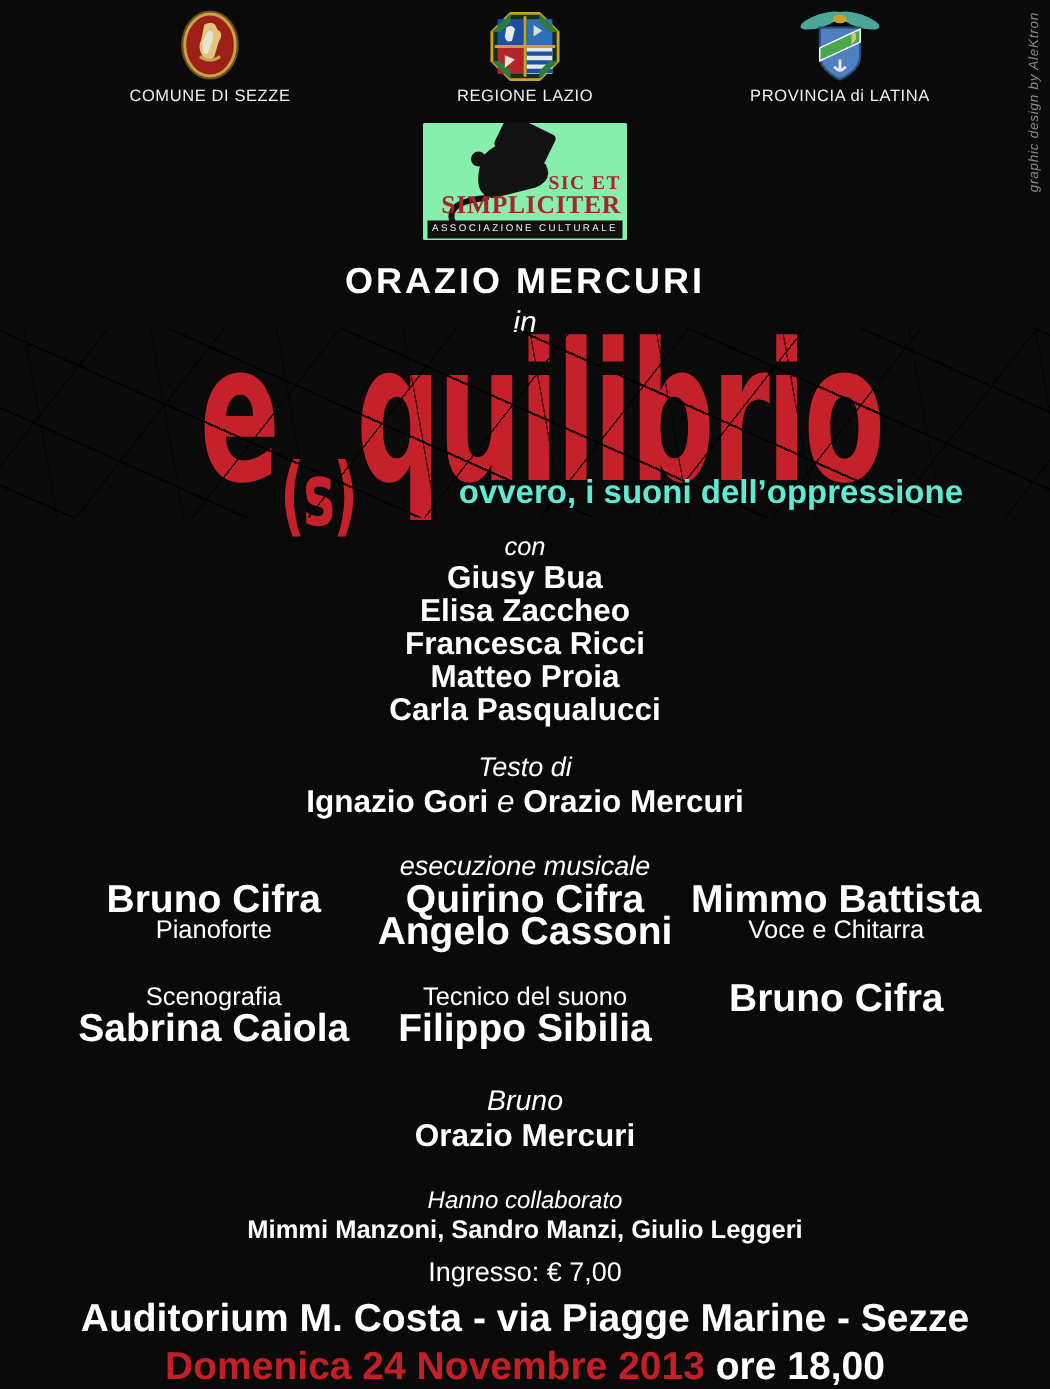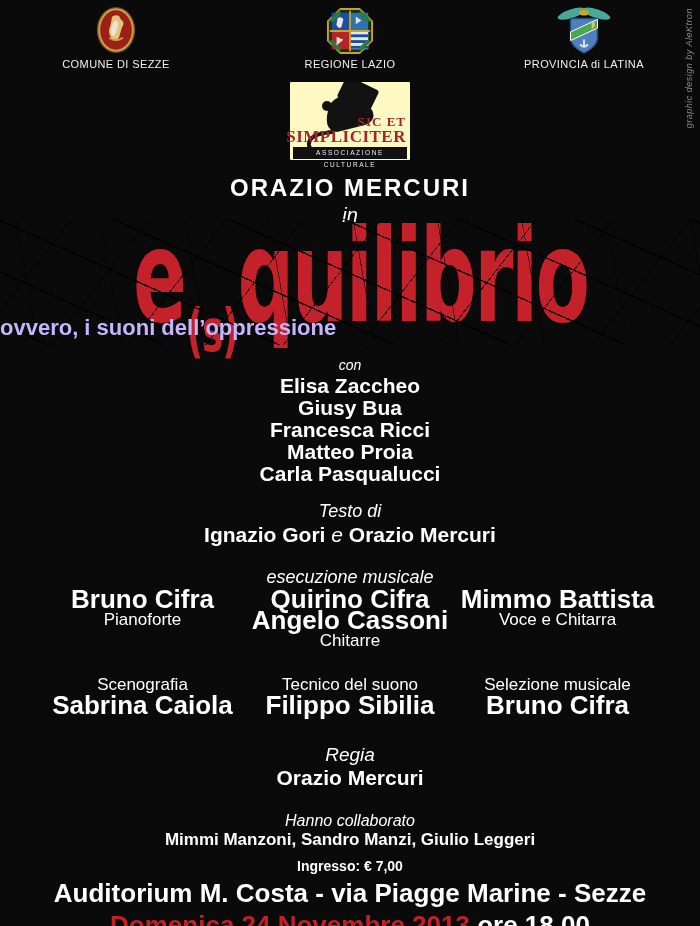--- a/index.html
+++ b/index.html
@@ -13,26 +13,26 @@
   }
   
   .credit{
     position:absolute;top:8px;right:6px;
     writing-mode:vertical-rl;
     transform:rotate(180deg);
     font-size:9px;font-style:italic;color:#8a8a8a;
     letter-spacing:.5px;
   }
   
-  .sponsors{display:flex;justify-content:center;gap:84px;padding-top:5px;}
+  .sponsors{display:flex;justify-content:center;gap:60px;padding-top:5px;}
   .sponsor{width:150px;text-align:center;}
   .logo-box{height:50px;display:flex;align-items:flex-end;justify-content:center;}
   .sponsor-label{font-size:11px;margin-top:3px;color:#efefef;letter-spacing:.4px;}
   
-  .assoc{width:120px;height:78px;background:#fef9c3;margin:12px auto 4px;position:relative;border-radius:1px;}
+  .assoc{width:136px;height:78px;background:#86efac;margin:12px auto 4px;position:relative;border-radius:1px;}
   .assoc svg{position:absolute;left:0;top:0;}
   .assoc-text{position:absolute;right:4px;bottom:15px;text-align:right;
     font-family:"Liberation Serif",serif;color:#a6242c;line-height:1;z-index:2;}
   .assoc-line1{font-size:13px;font-weight:bold;letter-spacing:1px;}
   .assoc-line2{font-size:17px;font-weight:bold;letter-spacing:.5px;}
   .assoc-bar{position:absolute;left:3px;right:3px;bottom:1px;height:12px;background:#111;
     color:#eee;font-size:6.5px;letter-spacing:1.6px;text-align:center;line-height:12px;z-index:3;}
   
   .performer{text-align:center;margin-top:14px;font-size:24px;font-weight:bold;letter-spacing:2px;}
   .in-word{text-align:center;font-style:italic;font-size:20px;margin-top:2px;}
@@ -49,26 +49,26 @@
   .t-s{font-size:58px;position:relative;top:30px;letter-spacing:-2px;}
   .t-rest{font-size:128px;letter-spacing:-4px;}
   .crack{
     position:absolute;left:0;right:0;top:-8px;height:126px;z-index:2;pointer-events:none;
     background:
       repeating-linear-gradient(24deg, transparent 0 19px, rgba(0,0,0,.85) 19px 20.5px, transparent 20.5px 47px),
       repeating-linear-gradient(-52deg, transparent 0 23px, rgba(0,0,0,.75) 23px 24px, transparent 24px 61px),
       repeating-linear-gradient(80deg, transparent 0 37px, rgba(0,0,0,.55) 37px 38px, transparent 38px 83px);
   }
   .subtitle{
-    padding-right:58px;margin-top:-12px;
-    color:#c4b5fd;font-weight:bold;font-size:22px;position:relative;z-index:3;
+    text-align:right;padding-right:58px;margin-top:-12px;
+    color:#5eead4;font-weight:bold;font-size:22px;position:relative;z-index:3;
   }
   
   .cast{text-align:center;margin-top:14px;}
-  .cast-label{font-style:italic;font-size:14px;line-height:20px;}
+  .cast-label{font-style:italic;font-size:17px;line-height:20px;}
   .cast-name{font-size:21px;font-weight:bold;line-height:22px;}
   
   .testo{text-align:center;margin-top:16px;}
   .testo-label{font-style:italic;font-size:18px;line-height:20px;}
   .testo-authors{font-size:21px;font-weight:bold;margin-top:2px;}
   .conj{font-weight:normal;font-style:italic;}
   
   .music{margin-top:20px;text-align:center;}
   .music-heading{font-style:italic;font-size:18px;line-height:20px;}
   .cols{width:610px;margin:2px auto 0;display:grid;grid-template-columns:195px 220px 195px;}
@@ -77,21 +77,21 @@
   .crew{margin-top:24px;text-align:center;}
   
   .regia{text-align:center;margin-top:28px;}
   .regia-label{font-style:italic;font-size:19px;line-height:22px;}
   .regia-name{font-size:21px;font-weight:bold;line-height:24px;}
   
   .collab{text-align:center;margin-top:22px;}
   .collab-label{font-style:italic;font-size:16px;line-height:18px;}
   .collab-names{font-size:17px;font-weight:bold;line-height:20px;}
   
-  .ticket{text-align:center;margin-top:8px;font-size:14px;font-weight:bold;}
+  .ticket{text-align:center;margin-top:8px;font-size:18px;font-weight:normal;}
   .venue{text-align:center;margin-top:4px;font-size:26px;font-weight:bold;}
   .dateline{text-align:center;margin-top:1px;font-size:26px;font-weight:bold;}
   .date-red{color:#c32026;}
   .date-time{color:#fff;}
 </style>
 </head>
 <body>
 
 <div class="credit">graphic design by AleKtron</div>
 
@@ -171,22 +171,22 @@
 <div class="in-word">in</div>
 
 <div class="title-block">
   <div class="title-row"><span class="t-e">e</span><span class="t-s">(s)</span><span class="t-rest">quilibrio</span></div>
   <div class="crack"></div>
   <div class="subtitle">ovvero, i suoni dell’oppressione</div>
 </div>
 
 <div class="cast">
   <div class="cast-label">con</div>
+  <div class="cast-name">Giusy Bua</div>
   <div class="cast-name">Elisa Zaccheo</div>
-  <div class="cast-name">Giusy Bua</div>
   <div class="cast-name">Francesca Ricci</div>
   <div class="cast-name">Matteo Proia</div>
   <div class="cast-name">Carla Pasqualucci</div>
 </div>
 
 <div class="testo">
   <div class="testo-label">Testo di</div>
   <div class="testo-authors">
     <span>Ignazio Gori</span>
     <span class="conj">e</span>
@@ -197,48 +197,46 @@
 <div class="music">
   <div class="music-heading">esecuzione musicale</div>
   <div class="cols">
     <div>
       <div class="p-name">Bruno Cifra</div>
       <div class="p-role">Pianoforte</div>
     </div>
     <div>
       <div class="p-name">Quirino Cifra</div>
       <div class="p-name">Angelo Cassoni</div>
-      <div class="p-role">Chitarre</div>
     </div>
     <div>
       <div class="p-name">Mimmo Battista</div>
       <div class="p-role">Voce e Chitarra</div>
     </div>
   </div>
 </div>
 
 <div class="crew">
   <div class="cols">
     <div>
       <div class="p-role">Scenografia</div>
       <div class="p-name">Sabrina Caiola</div>
     </div>
     <div>
       <div class="p-role">Tecnico del suono</div>
       <div class="p-name">Filippo Sibilia</div>
     </div>
     <div>
-      <div class="p-role">Selezione musicale</div>
       <div class="p-name">Bruno Cifra</div>
     </div>
   </div>
 </div>
 
 <div class="regia">
-  <div class="regia-label">Regia</div>
+  <div class="regia-label">Bruno</div>
   <div class="regia-name">Orazio Mercuri</div>
 </div>
 
 <div class="collab">
   <div class="collab-label">Hanno collaborato</div>
   <div class="collab-names">Mimmi Manzoni, Sandro Manzi, Giulio Leggeri</div>
 </div>
 
 <div class="ticket">Ingresso: € 7,00</div>
 <div class="venue">Auditorium M. Costa - via Piagge Marine - Sezze</div>

